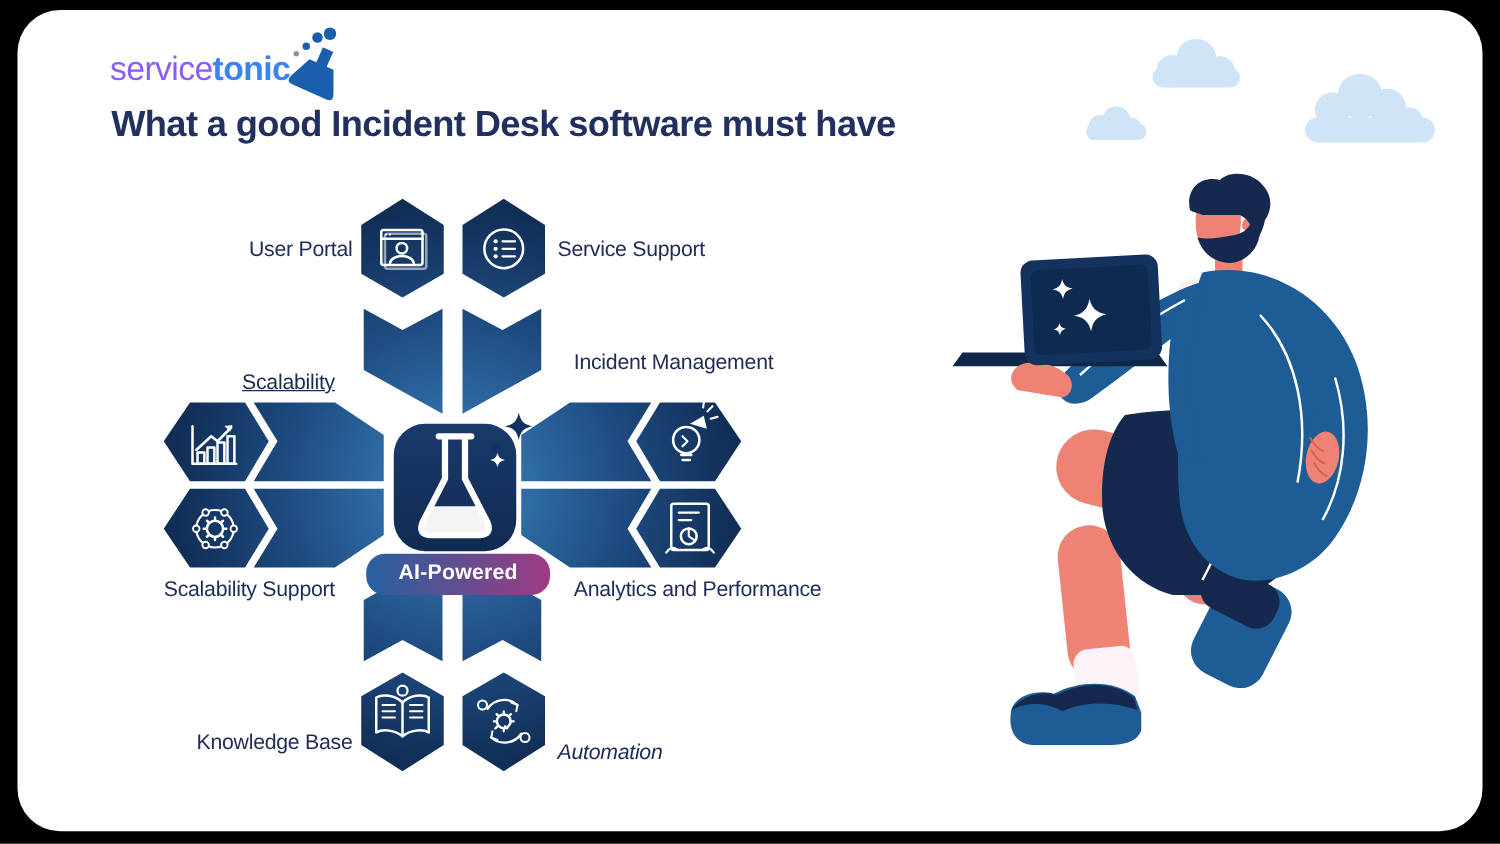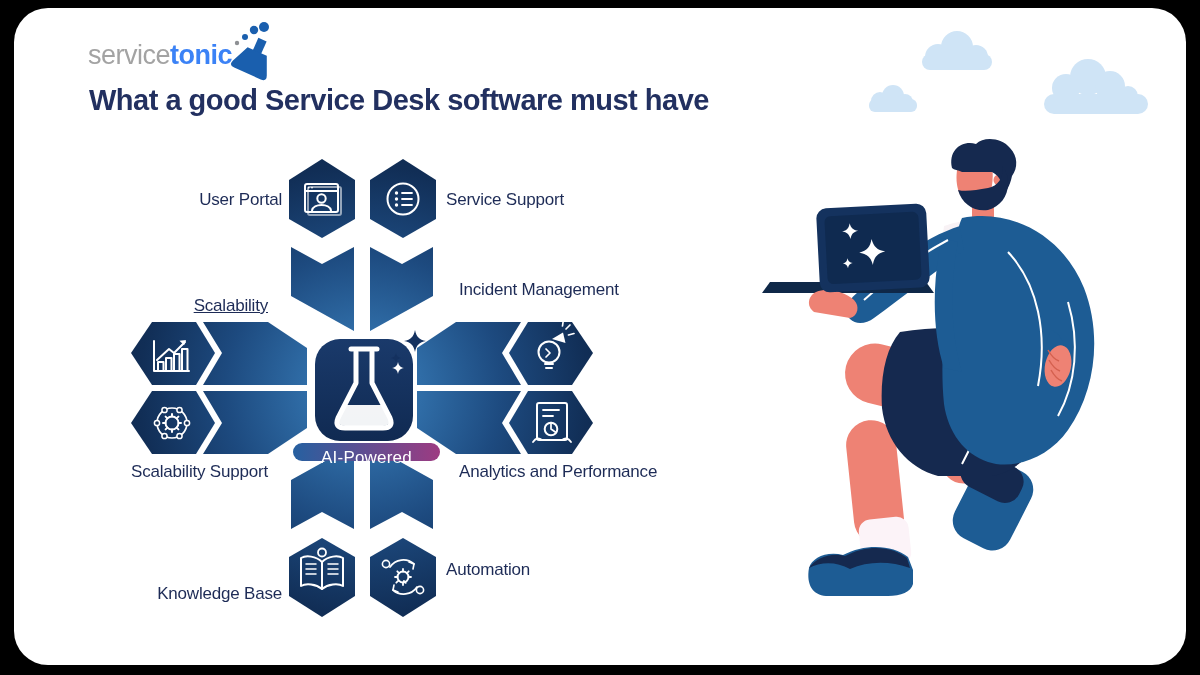--- a/index.html
+++ b/index.html
@@ -10,35 +10,35 @@
   }
   .card{
     position:absolute;left:14px;top:8px;right:14px;bottom:10px;
     background:#fff;border-radius:34px;
   }
   svg.canvas{position:absolute;left:0;top:0;}
   .logo{
     position:absolute;left:88px;top:40px;font-size:27px;letter-spacing:-0.5px;
     line-height:30px;
   }
-  .logo .pre{color:#a3a3a3;font-weight:400;}
+  .logo .pre{color:#8b5cf6;font-weight:400;}
   .logo .suf{color:#3b82f6;font-weight:700;}
   .title{
     position:absolute;left:89px;top:84px;font-size:29px;font-weight:700;
     color:#223060;letter-spacing:-0.5px;
   }
   .lbl{
     position:absolute;font-size:17px;font-weight:500;color:#1d2b56;
     letter-spacing:-0.2px;white-space:nowrap;
   }
   .lbl.r{text-align:right;}
   .badge{
-    position:absolute;left:293px;top:443px;width:147px;height:18px;
+    position:absolute;left:293px;top:443px;width:147px;height:33px;
     border-radius:15px;background:linear-gradient(90deg,#2660a0,#9d3b82);
-    color:#fff;font-size:17px;font-weight:400;text-align:center;line-height:29px;
+    color:#fff;font-size:17px;font-weight:700;text-align:center;line-height:29px;
     letter-spacing:0.2px;
   }
 </style>
 </head>
 <body>
 
 <div class="card"></div>
 
 <svg class="canvas" width="1200" height="675" viewBox="0 0 1200 675">
   <defs>
@@ -260,24 +260,24 @@
         <path d="M847 257 C847.7 260.2 848.8 261.3 852 262 C848.8 262.7 847.7 263.8 847 267 C846.3 263.8 845.2 262.7 842 262 C845.2 261.3 846.3 260.2 847 257 Z" fill="#fff"></path>
       </g>
     </g>
   </g>
 </svg>
 
 <div class="logo">
   <span class="pre">service</span><span class="suf">tonic</span>
 </div>
 
-<div class="title">What a good Service Desk software must have</div>
+<div class="title">What a good Incident Desk software must have</div>
 
 <div class="lbl r" style="left:90px;top:190px;width:192px;">User Portal</div>
 <div class="lbl" style="left:446px;top:190px;">Service Support</div>
 <div class="lbl r" style="left:90px;top:296px;width:178px;text-decoration:underline;">Scalability</div>
 <div class="lbl" style="left:459px;top:280px;">Incident Management</div>
 <div class="lbl r" style="left:30px;top:462px;width:238px;">Scalability Support</div>
 <div class="lbl" style="left:459px;top:462px;">Analytics and Performance</div>
 <div class="lbl r" style="left:90px;top:584px;width:192px;">Knowledge Base</div>
-<div class="lbl" style="left:446px;top:560px;">Automation</div>
+<div class="lbl" style="left:446px;top:592px;font-style:italic;">Automation</div>
 
 <div class="badge">AI-Powered</div>
 
 </body></html>

